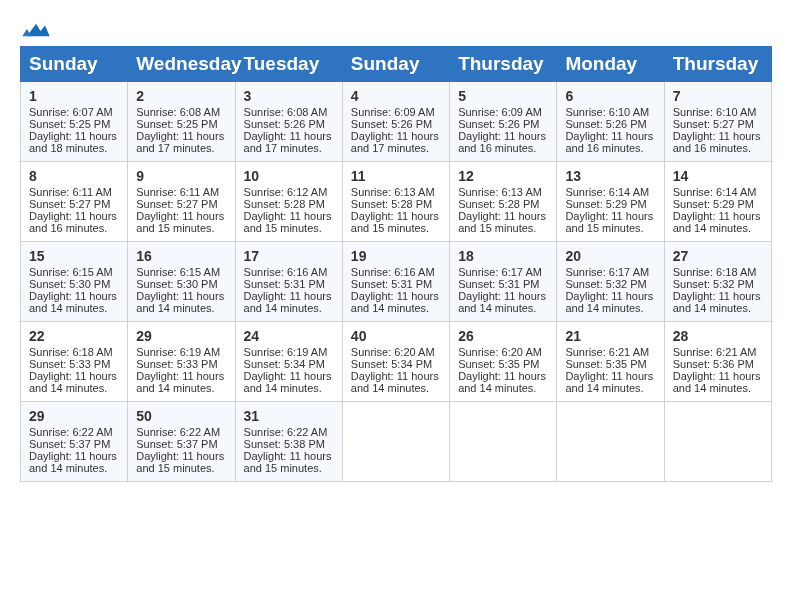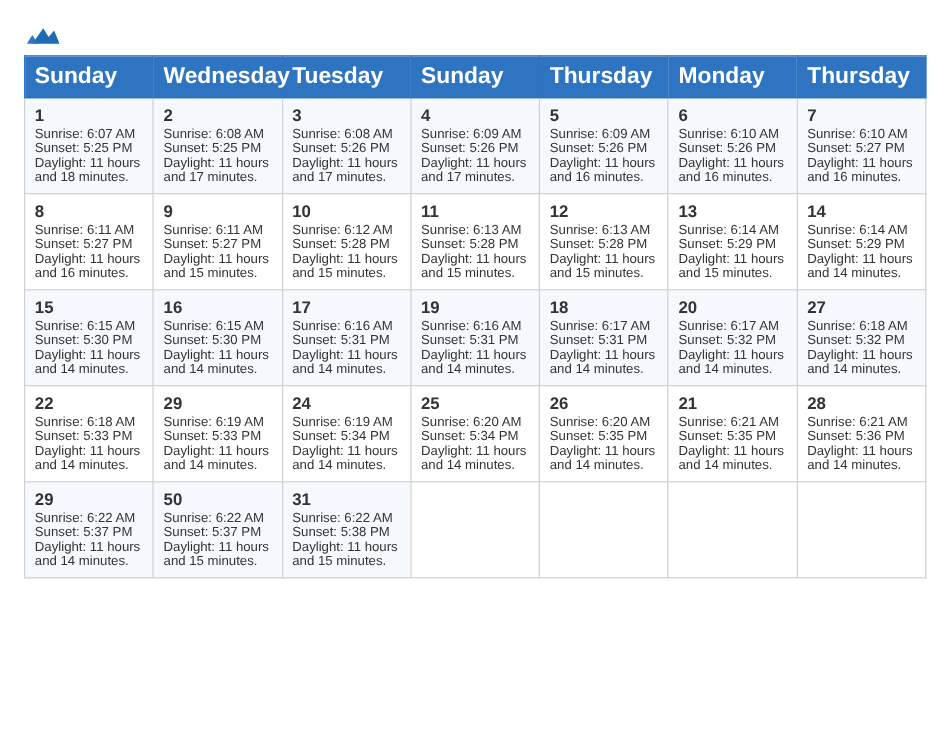--- a/index.html
+++ b/index.html
@@ -263,21 +263,21 @@
         <span>Sunset: 5:33 PM</span><br>
         <span>Daylight: 11 hours and 14 minutes.</span>
       </td>
         <td>
         <span class="day-number">24</span>
         <span>Sunrise: 6:19 AM</span><br>
         <span>Sunset: 5:34 PM</span><br>
         <span>Daylight: 11 hours and 14 minutes.</span>
       </td>
         <td>
-        <span class="day-number">25</span>
+        <span class="day-number">40</span>
         <span>Sunrise: 6:20 AM</span><br>
         <span>Sunset: 5:34 PM</span><br>
         <span>Daylight: 11 hours and 14 minutes.</span>
       </td>
         <td>
         <span class="day-number">26</span>
         <span>Sunrise: 6:20 AM</span><br>
         <span>Sunset: 5:35 PM</span><br>
         <span>Daylight: 11 hours and 14 minutes.</span>
       </td>

